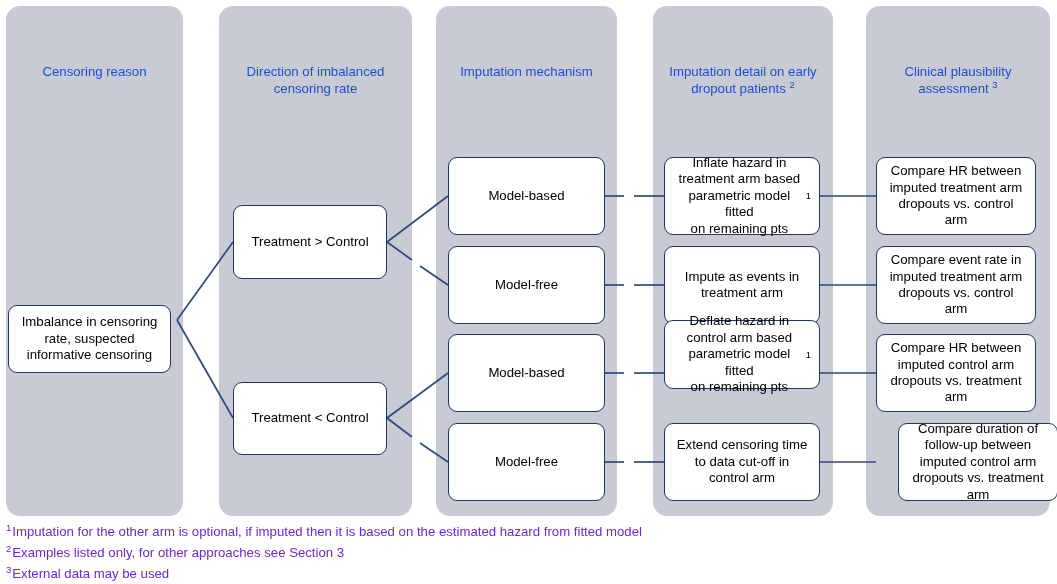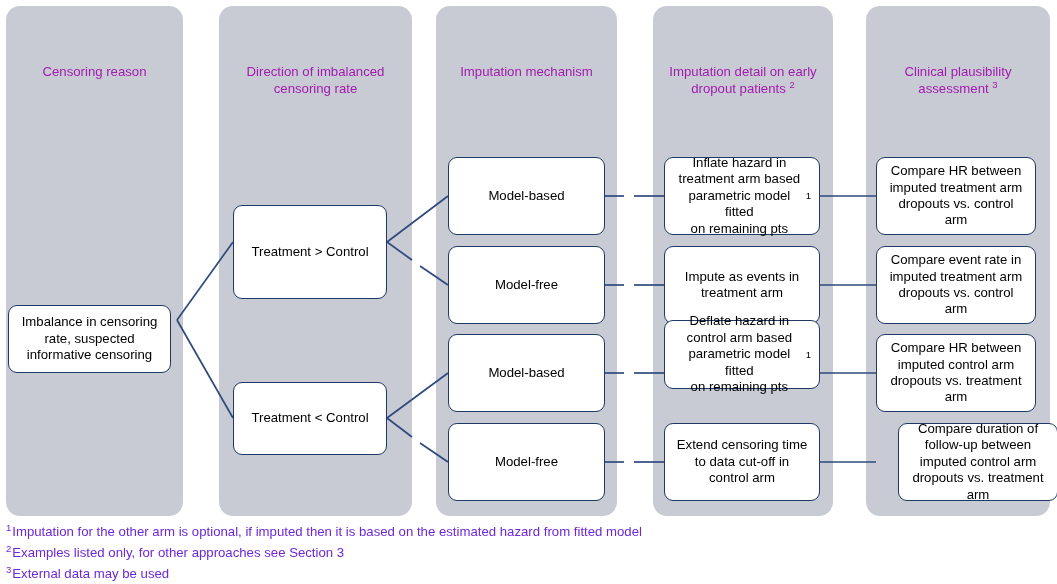--- a/index.html
+++ b/index.html
@@ -30,21 +30,21 @@
     height: 510px;
   }
   .panel-header {
     position: absolute;
     left: 6px;
     right: 6px;
     top: 58px;
     text-align: center;
     font-size: 13.2px;
     line-height: 16.5px;
-    color: #a21caf;
+    color: #1d4ed8;
     white-space: pre-line;
   }
   .panel-header sup {
     font-size: 9.5px;
     vertical-align: super;
     line-height: 0;
   }
 
   
   .node {
@@ -157,21 +157,21 @@
       <line x1="820" y1="285" x2="876" y2="285"></line>
       <line x1="820" y1="373" x2="876" y2="373"></line>
       <line x1="820" y1="462" x2="876" y2="462"></line>
     </g>
   </svg>
 
   <div class="node" style="left:8px; top:290px; width:163px; height:68px;margin-top:15px;">Imbalance in censoring
 rate, suspected
 informative censoring</div>
 
-  <div class="node" style="left:233px; top:205px; width:154px; height:94px;">Treatment &gt; Control</div>
+  <div class="node" style="left:233px; top:205px; width:154px; height:74px;">Treatment &gt; Control</div>
   <div class="node" style="left:233px; top:382px; width:154px; height:73px;">Treatment &lt; Control</div>
 
   <div class="node" style="left:448px; top:157px; width:157px; height:78px;">Model-based</div>
   <div class="node" style="left:448px; top:246px; width:157px; height:78px;">Model-free</div>
   <div class="node" style="left:448px; top:334px; width:157px; height:78px;">Model-based</div>
   <div class="node" style="left:448px; top:423px; width:157px; height:78px;">Model-free</div>
 
   <div class="node" style="left:664px; top:157px; width:156px; height:78px;"><span>Inflate hazard in
 treatment arm based
 parametric model fitted

